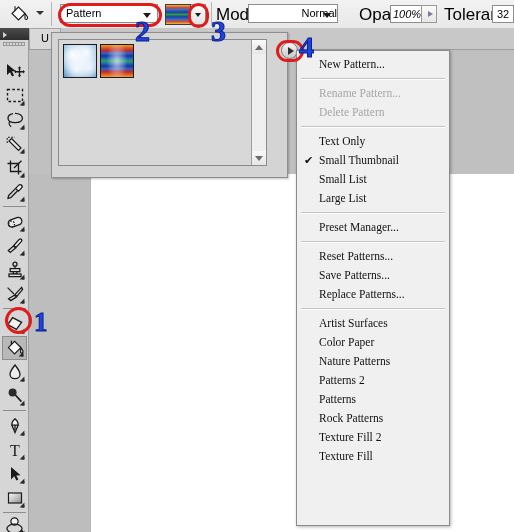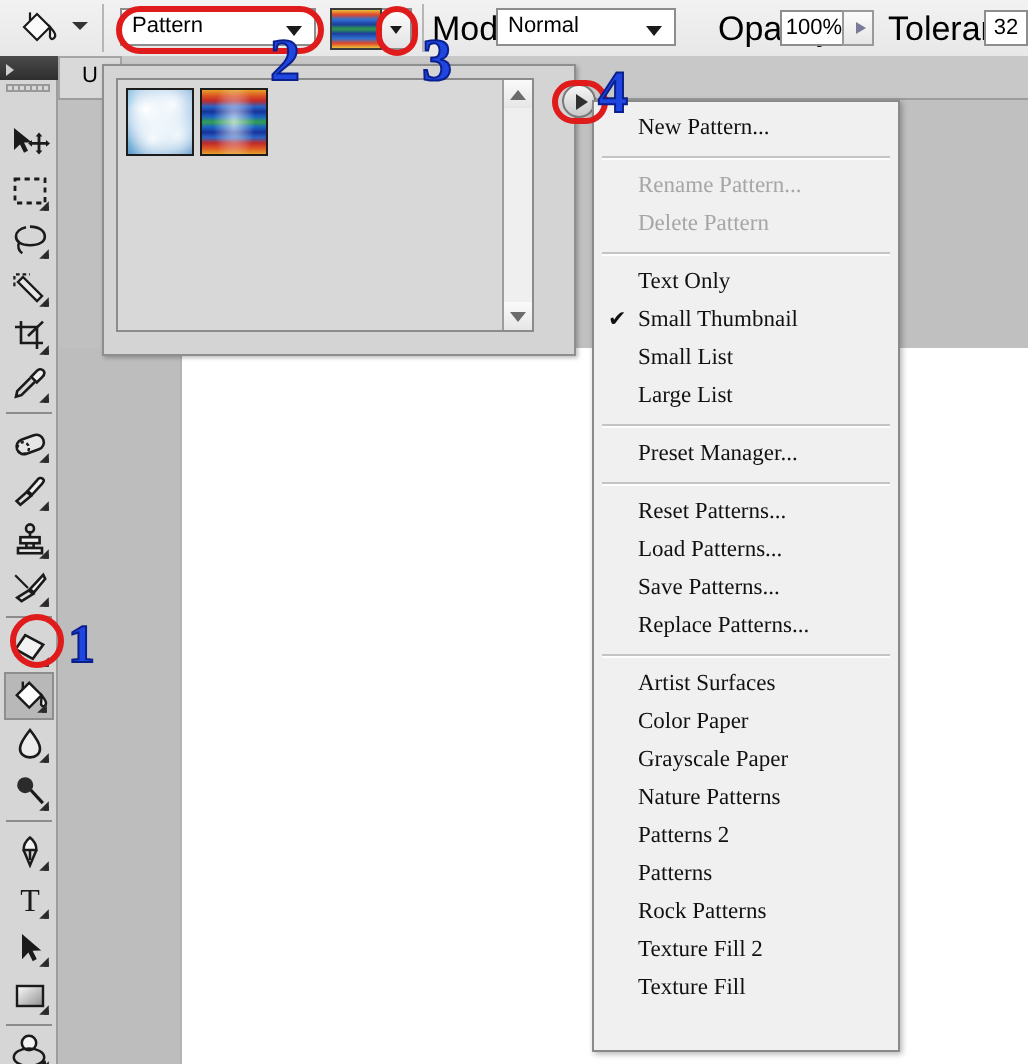--- a/index.html
+++ b/index.html
@@ -237,27 +237,27 @@
           radial-gradient(ellipse at 50% 50%,rgba(255,255,255,.55) 0%,rgba(255,255,255,0) 60%);
           background-blend-mode:normal;"></div>
     </div>
     <div class="pw-drop">
       <i></i>
     </div>
 
     <div class="ob-sep" style="left:211px;"></div>
 
     <span class="lbl" style="left:216px;top:9px;">Mode:</span>
-    <div class="combo" style="left:248px;top:4px;width:90px;">
+    <div class="combo" style="left:248px;top:4px;width:90px;text-align:right;">
       <span>Normal</span>
       <span class="cb-arrow"></span>
     </div>
 
     <span class="lbl" style="left:343px;top:9px;margin-left:16px;">Opacity:</span>
-    <div class="numbox" style="left:390px;top:5px;width:34px;">
+    <div class="numbox" style="left:390px;top:5px;width:34px;font-style:italic;">
       <span>100%</span>
     </div>
     <div class="spinbtn" style="left:421px;top:5px;">
       <i></i>
     </div>
 
     <span class="lbl" style="left:444px;top:9px;">Tolerance:</span>
     <div class="numbox" style="left:492px;top:5px;width:22px;">
       <span>32</span>
     </div>
@@ -515,27 +515,25 @@
       <div class="mi disabled"><span>Delete Pattern</span></div>
       <div class="msep"></div>
       <div class="mi"><span>Text Only</span></div>
       <div class="mi"><span class="chk">✔</span><span>Small Thumbnail</span></div>
       <div class="mi"><span>Small List</span></div>
       <div class="mi"><span>Large List</span></div>
       <div class="msep"></div>
       <div class="mi"><span>Preset Manager...</span></div>
       <div class="msep"></div>
       <div class="mi"><span>Reset Patterns...</span></div>
-      <div class="mi"><span>Load Patterns...</span></div>
       <div class="mi"><span>Save Patterns...</span></div>
       <div class="mi"><span>Replace Patterns...</span></div>
       <div class="msep"></div>
       <div class="mi"><span>Artist Surfaces</span></div>
       <div class="mi"><span>Color Paper</span></div>
-      <div class="mi"><span>Grayscale Paper</span></div>
       <div class="mi"><span>Nature Patterns</span></div>
       <div class="mi"><span>Patterns 2</span></div>
       <div class="mi"><span>Patterns</span></div>
       <div class="mi"><span>Rock Patterns</span></div>
       <div class="mi"><span>Texture Fill 2</span></div>
       <div class="mi"><span>Texture Fill</span></div>
     </div>
 
   <div class="ann-circle" style="left:5px;top:307px;width:27px;height:27px;"></div>
   <div class="ann-num" style="left:34px;top:309px;font-size:27px;">1</div>

